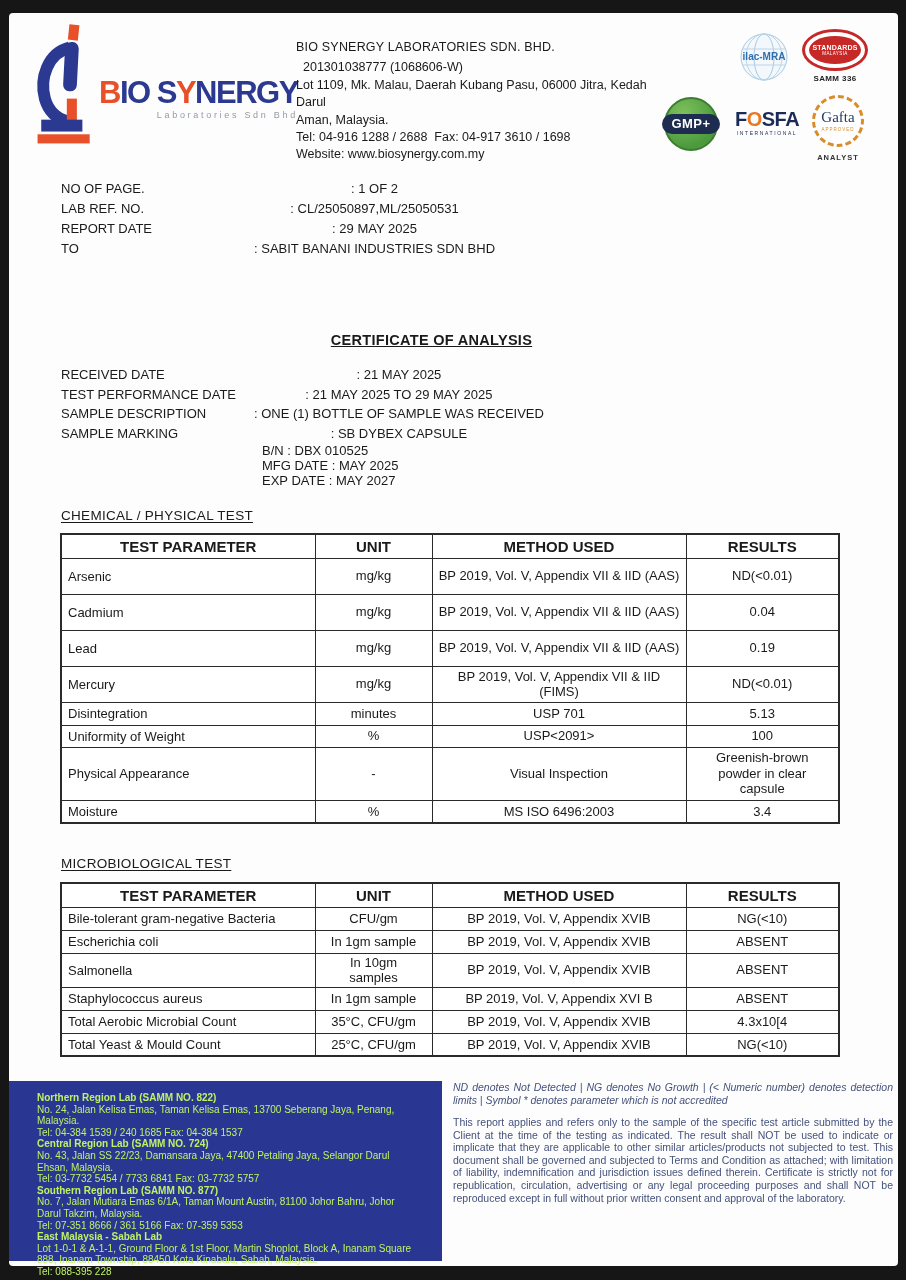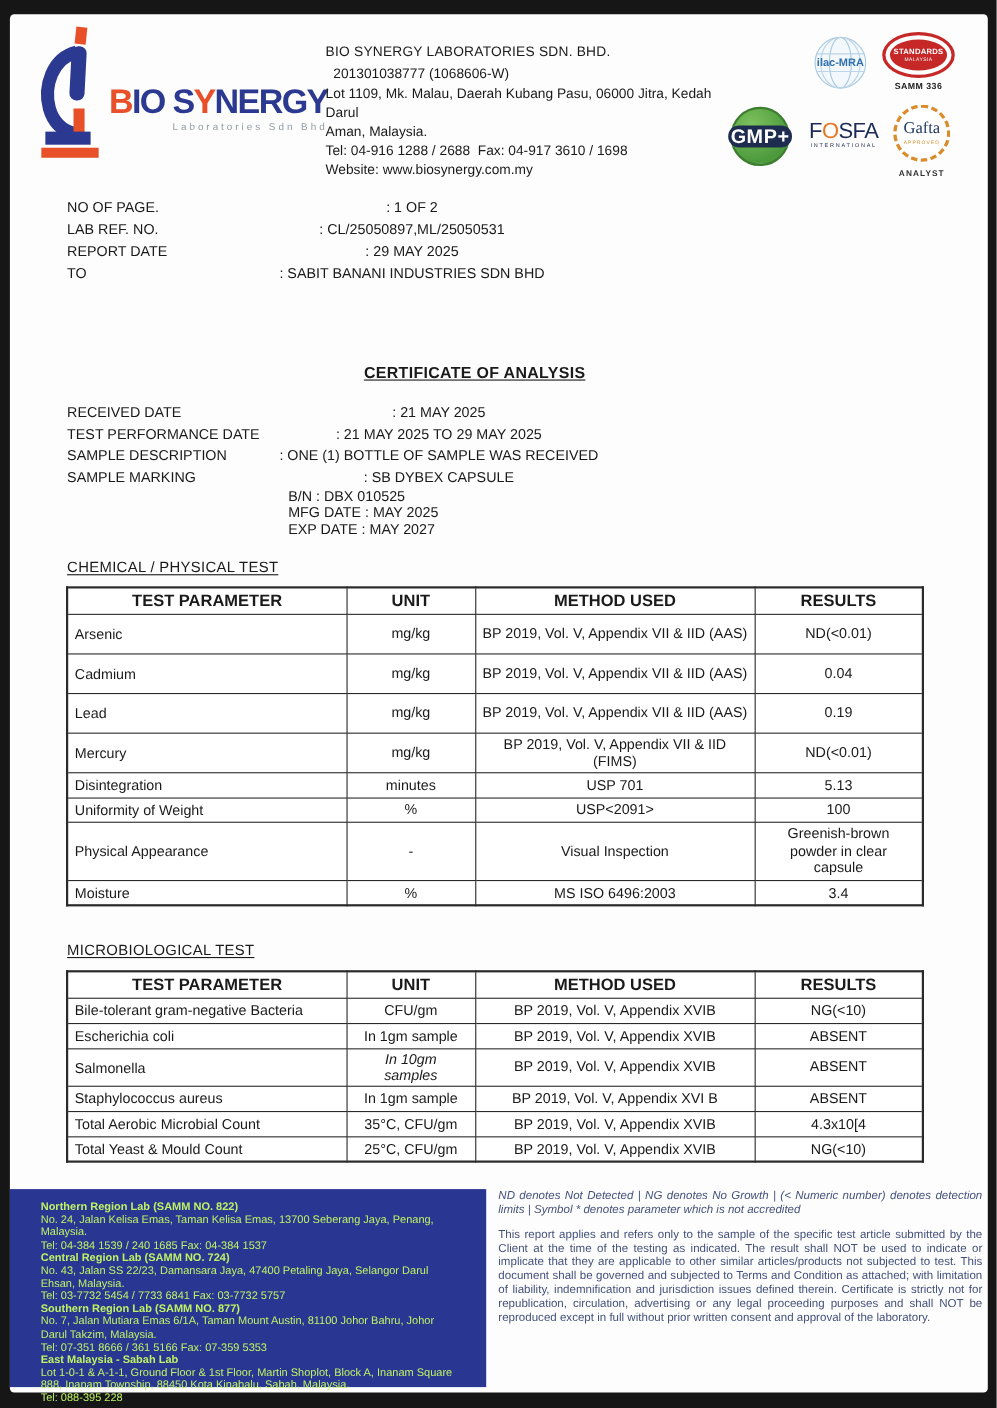--- a/index.html
+++ b/index.html
@@ -29,23 +29,23 @@
   .badge{position:absolute;text-align:center;}
   .b-ilac{left:86px;top:12px;}
   .b-standards{left:148px;top:8px;}
   .std-oval{width:66px;height:42px;border:3px solid var(--badge_red);border-radius:50%;display:flex;align-items:center;justify-content:center;background:#fff;}
   .std-inner{width:52px;height:28px;background:var(--badge_red);border-radius:50%;color:#fff;display:flex;flex-direction:column;align-items:center;justify-content:center;line-height:1;}
   .std-inner .l1{font-size:7px;font-weight:bold;letter-spacing:.2px;}
   .std-inner .l2{font-size:4.5px;letter-spacing:.4px;margin-top:1px;}
   .b-caption{font-size:8px;font-weight:bold;color:#222;margin-top:3px;letter-spacing:.4px;}
   .b-gmp{left:10px;top:76px;}
   .gmp-circle{width:54px;height:54px;border-radius:50%;background:radial-gradient(circle at 35% 30%,#7fc15e,#4c9a3d 70%);border:2px solid #3c7d2f;display:flex;align-items:center;justify-content:center;}
-  .gmp-band{width:58px;height:20px;margin:0 -4px;background:#1e2d4f;border-radius:10px;color:#fff;font-weight:bold;font-size:18px;line-height:20px;letter-spacing:.5px;text-align:center;}
+  .gmp-band{width:58px;height:20px;margin:0 -4px;background:#1e2d4f;border-radius:10px;color:#fff;font-weight:bold;font-size:13px;line-height:20px;letter-spacing:.5px;text-align:center;}
   .b-fosfa{left:80px;top:88px;width:66px;}
-  .fosfa-main{font-size:20px;font-weight:normal;letter-spacing:-.5px;color:var(--fosfa_navy);line-height:1;}
+  .fosfa-main{font-size:20px;font-weight:bold;letter-spacing:-.5px;color:var(--fosfa_navy);line-height:1;}
   .fosfa-main .o{color:#e87722;}
   .fosfa-sub{font-size:5px;letter-spacing:1.6px;color:var(--fosfa_navy);margin-top:1px;}
   .b-gafta{left:158px;top:74px;}
   .gafta-circle{width:52px;height:52px;border-radius:50%;border:3px dashed var(--gafta_orange);background:#fff;display:flex;flex-direction:column;align-items:center;justify-content:center;}
   .gafta-name{font-family:"Liberation Serif",serif;font-size:15px;color:#233a63;line-height:1;}
   .gafta-sub{font-size:4.5px;color:var(--gafta_orange);letter-spacing:1px;margin-top:2px;}
   .gafta-caption{font-size:7.5px;font-weight:bold;color:#333;letter-spacing:1px;margin-top:6px;}
 
   
   .kv{display:grid;grid-template-columns:193px auto;font-size:13px;}
@@ -60,21 +60,21 @@
   
   .sec-heading{position:absolute;left:52px;font-size:13.5px;text-decoration:underline;text-underline-offset:2px;letter-spacing:.3px;}
   .h-chem{top:495px;} .h-micro{top:843px;}
   table{border-collapse:collapse;table-layout:fixed;position:absolute;left:51px;width:778px;background:#fff;}
   .t-chem{top:520px;} .t-micro{top:869px;}
   th,td{border:1px solid #2a2a2a;font-size:13px;vertical-align:middle;}
   table{border:2px solid #2a2a2a;}
   th{font-size:15px;font-weight:bold;text-align:center;}
   td.param{text-align:left;padding-left:6px;}
   td.unit,td.method,td.result{text-align:center;padding:0 6px;line-height:15.5px;}
-  td.u-narrow{padding:0 26px;font-style:italic;}
+  td.u-narrow{padding:0 26px;}
   col.c1{width:254px;} col.c2{width:117px;} col.c3{width:254px;} col.c4{width:153px;}
 
   
   .labs{position:absolute;left:0;top:1068px;width:433px;height:180px;background:var(--footer_navy);color:#bef264;padding:11px 28px;line-height:11.6px;}
   .labs .lab-name{font-weight:bold;font-size:10px;}
   .labs .lab-line{font-size:10px;}
   .disclaimer{position:absolute;left:444px;top:1068px;width:440px;color:var(--note_blue);}
   .disc-note{font-style:italic;font-size:10.5px;line-height:13px;margin-bottom:9px;text-align:justify;}
   .disc-body{font-size:10.5px;line-height:12.6px;text-align:justify;}
 </style>

